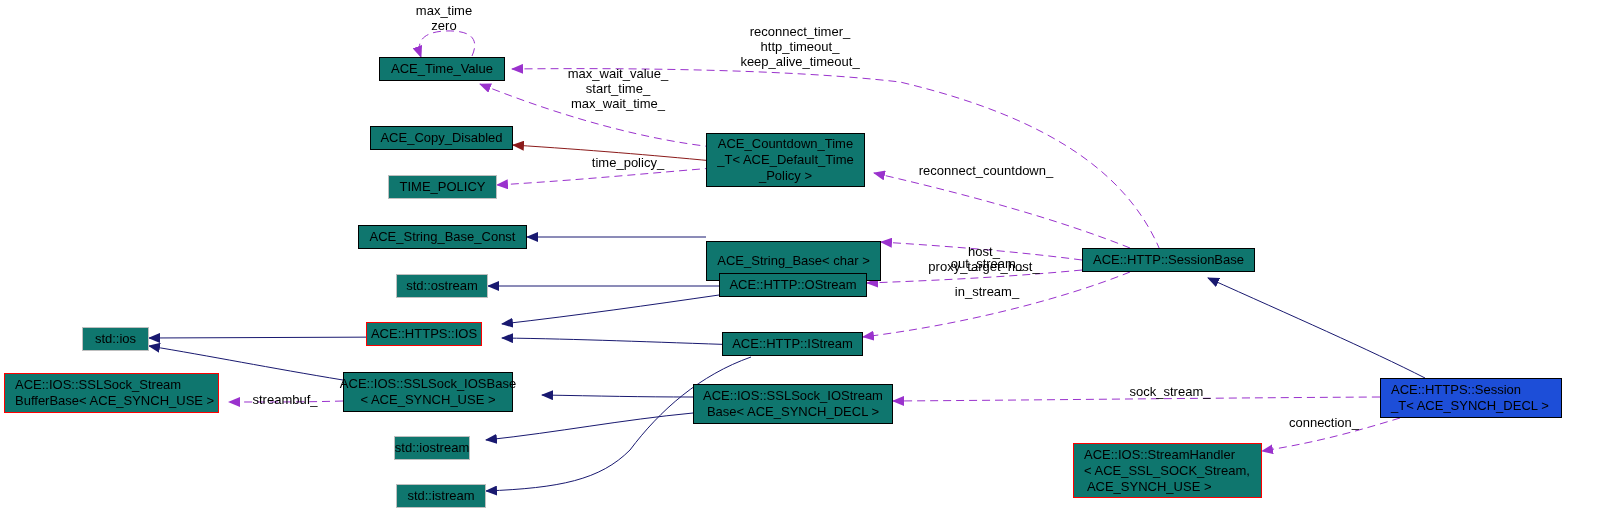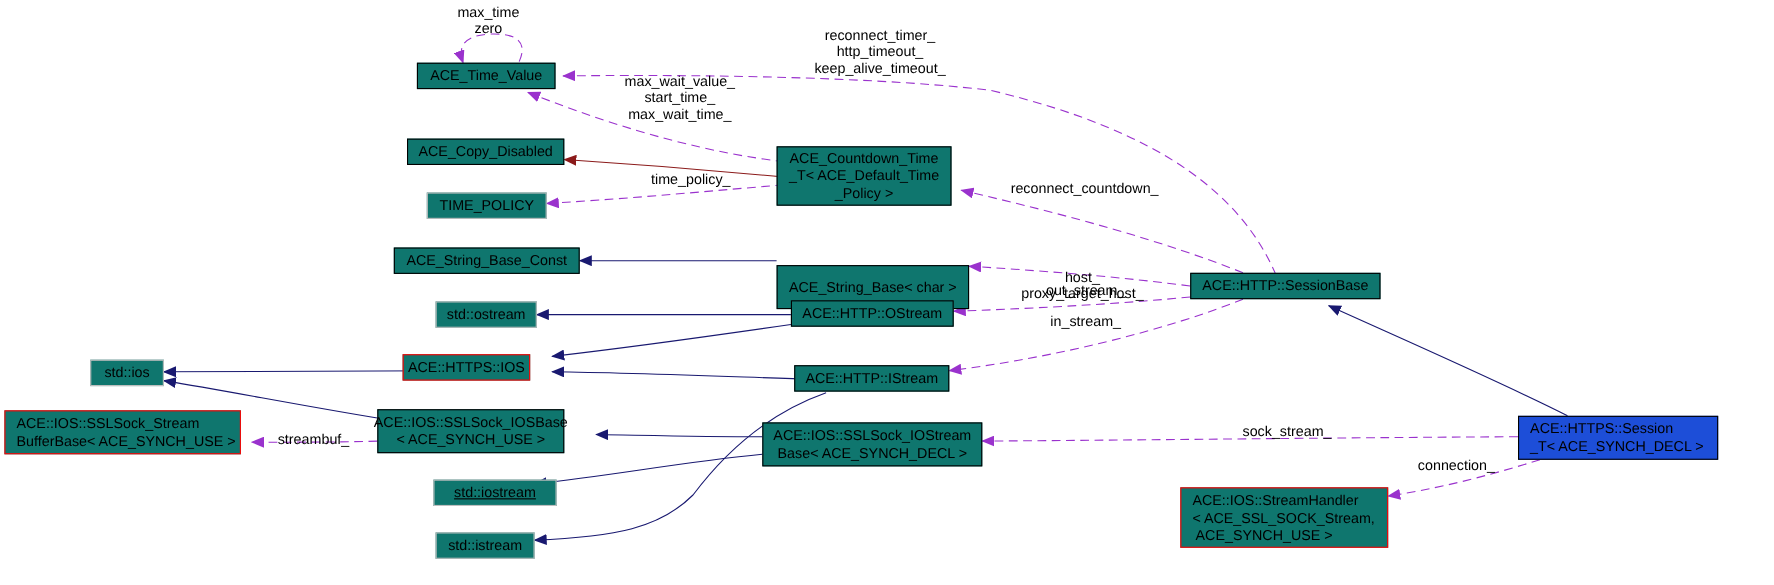--- a/index.html
+++ b/index.html
@@ -77,21 +77,21 @@
 <div class="node red-border" style="left:366px;top:322px;width:116px;height:24px;">ACE::HTTPS::IOS</div>
 <div class="node" style="left:722px;top:332px;width:141px;height:24px;">ACE::HTTP::IStream</div>
 <div class="node red-border" style="left:4px;top:373px;width:215px;height:40px;justify-content:flex-start;text-align:left;padding-left:10px;">ACE::IOS::SSLSock_Stream
 BufferBase&lt; ACE_SYNCH_USE &gt;</div>
 <div class="node" style="left:343px;top:372px;width:170px;height:40px;">ACE::IOS::SSLSock_IOSBase
 &lt; ACE_SYNCH_USE &gt;</div>
 <div class="node" style="left:693px;top:384px;width:200px;height:40px;">ACE::IOS::SSLSock_IOStream
 Base&lt; ACE_SYNCH_DECL &gt;</div>
 <div class="node focus" style="left:1380px;top:378px;width:182px;height:40px;justify-content:flex-start;text-align:left;padding-left:10px;">ACE::HTTPS::Session
 _T&lt; ACE_SYNCH_DECL &gt;</div>
-<div class="node gray-border" style="left:394px;top:436px;width:112px;height:24px;text-decoration:underline;">std::iostream</div>
+<div class="node gray-border" style="left:394px;top:436px;width:76px;height:24px;">std::iostream</div>
 <div class="node red-border" style="left:1073px;top:443px;width:189px;height:55px;justify-content:flex-start;text-align:left;padding-left:10px;">ACE::IOS::StreamHandler
 &lt; ACE_SSL_SOCK_Stream,
  ACE_SYNCH_USE &gt;</div>
 <div class="node gray-border" style="left:396px;top:484px;width:90px;height:24px;">std::istream</div>
 
 <div class="elabel" style="left:444px;top:3px;">max_time
 zero</div>
 <div class="elabel" style="left:800px;top:24px;">reconnect_timer_
 http_timeout_
 keep_alive_timeout_</div>

